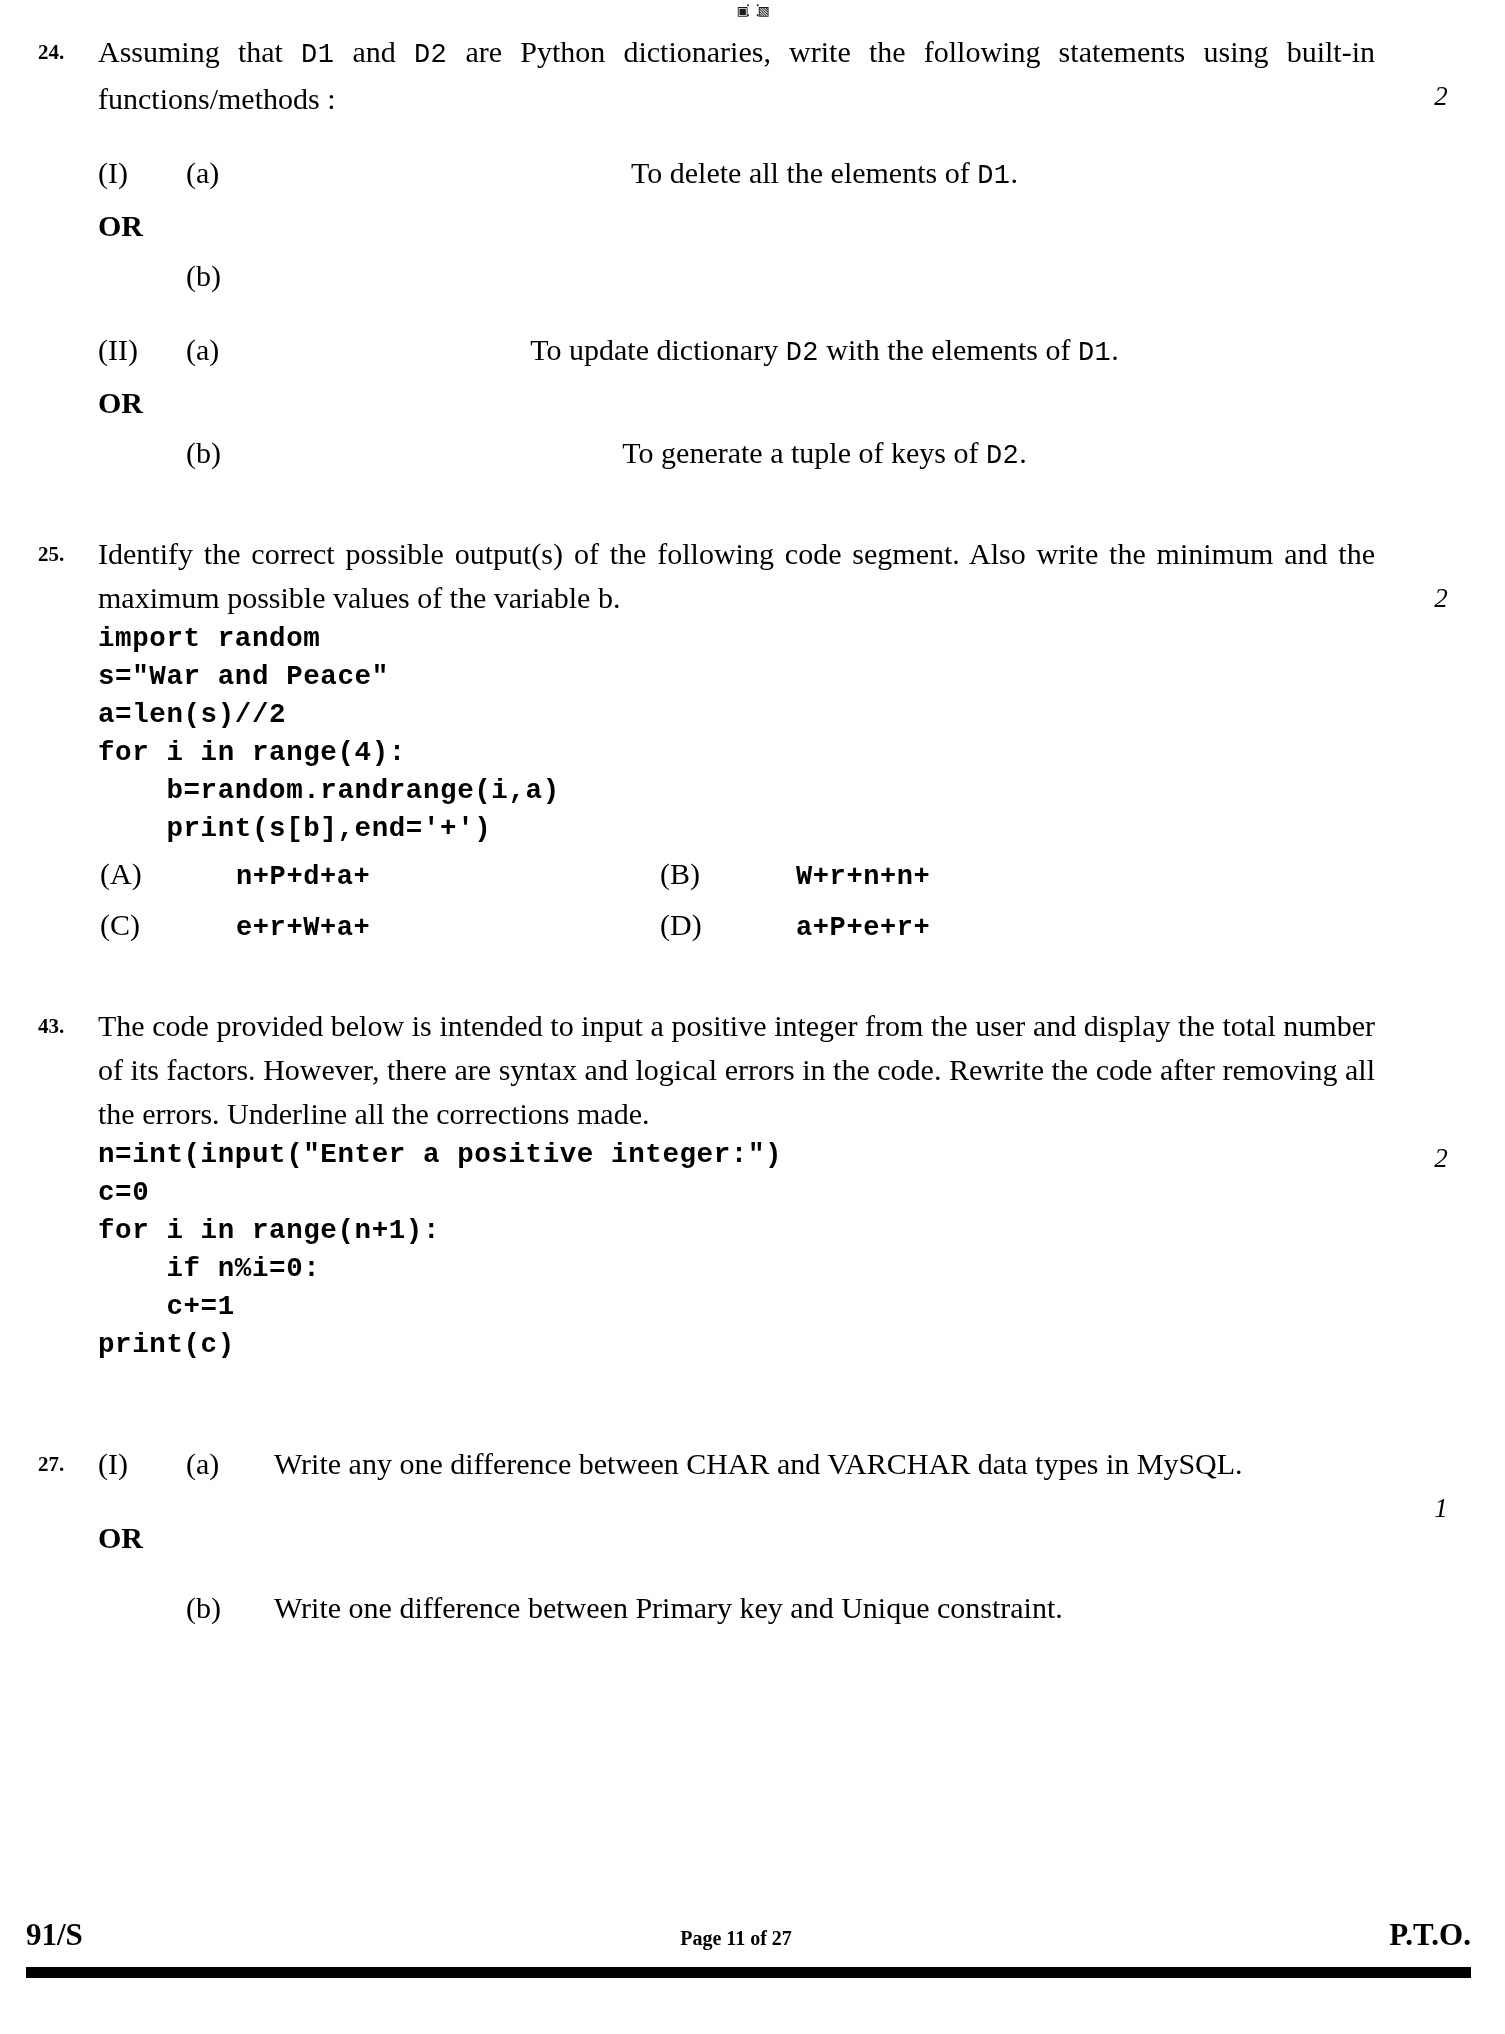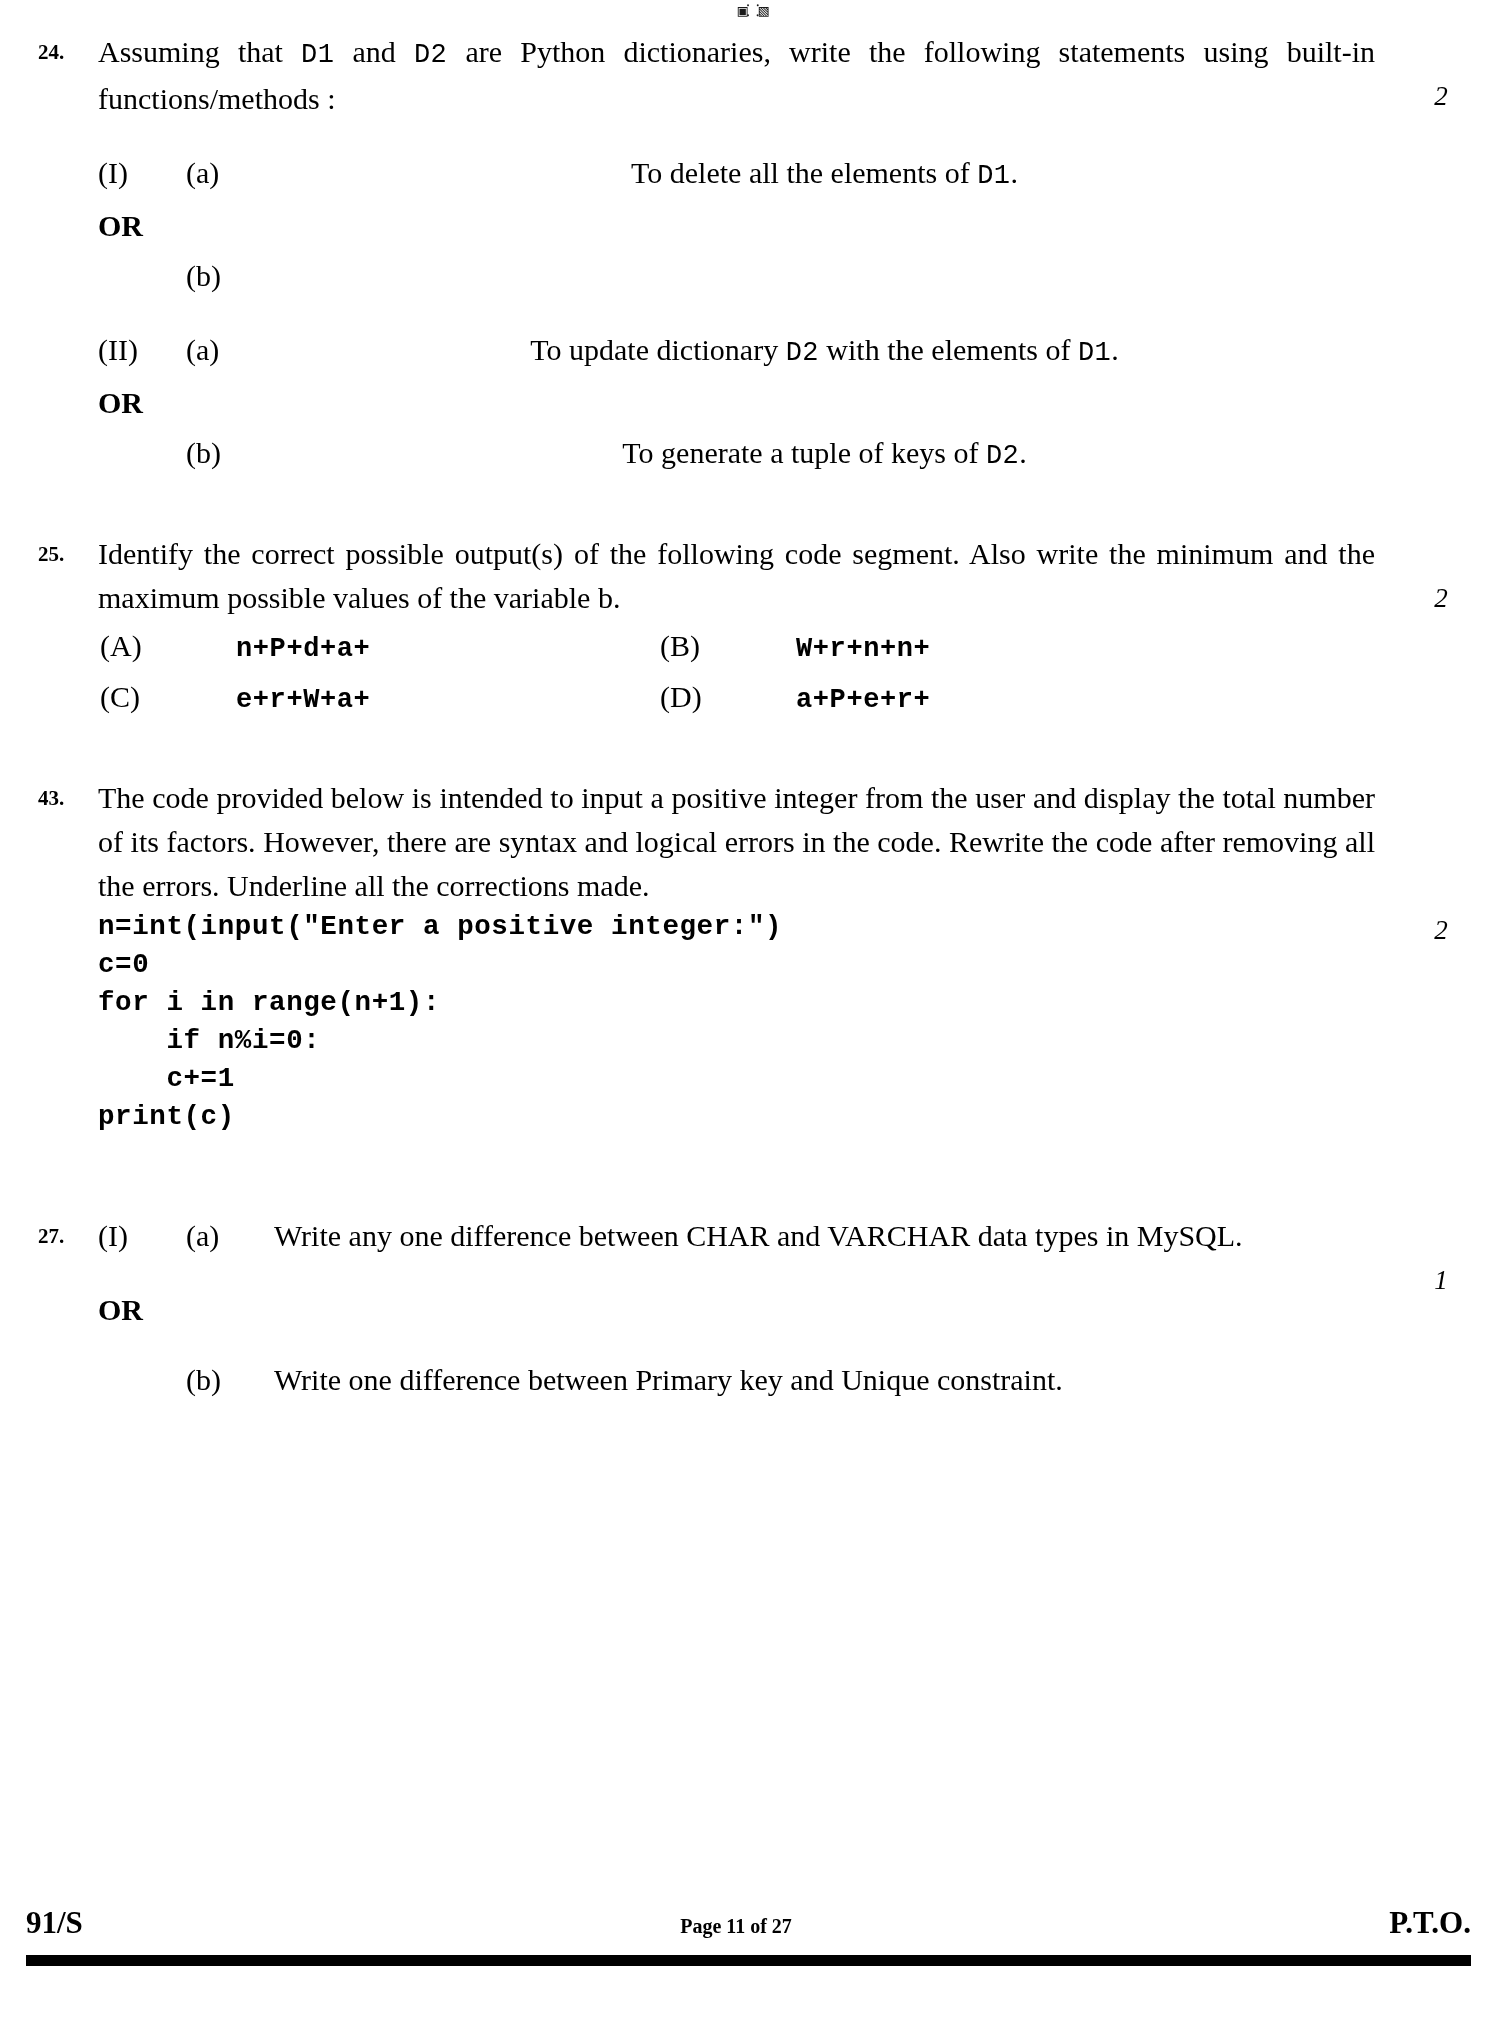--- a/index.html
+++ b/index.html
@@ -153,21 +153,21 @@
     line-height: 44px;
     letter-spacing: 0.6px;
     margin-left: 40px;
   }
 
   
   .footer {
     position: absolute;
     left: 26px;
     right: 34px;
-    bottom: 68px;
+    bottom: 56px;
   }
   .footer-row {
     display: flex;
     align-items: baseline;
     justify-content: space-between;
     font-weight: bold;
     font-size: 31px;
     line-height: 38px;
   }
   .footer-center { font-size: 20px; }
@@ -231,20 +231,26 @@
     <div class="marks" style="top:44px;">2</div>
   </div>
 
   <div class="sp30"></div>
   <div class="sp24"></div>
 
   <div class="q">
     <div class="q-num">25.</div>
     <div class="q-body">
       <p class="ptext">Identify the correct possible output(s) of the following code segment. Also write the minimum and the maximum possible values of the variable b.</p>
+      <pre class="code">import random
+s="War and Peace"
+a=len(s)//2
+for i in range(4):
+    b=random.randrange(i,a)
+    print(s[b],end='+')</pre>
 
       <div class="options">
         <div class="opt">
           <span class="opt-label">(A)</span>
           <span class="opt-value">n+P+d+a+</span>
         </div>
         <div class="opt">
           <span class="opt-label">(B)</span>
           <span class="opt-value">W+r+n+n+</span>
         </div>

